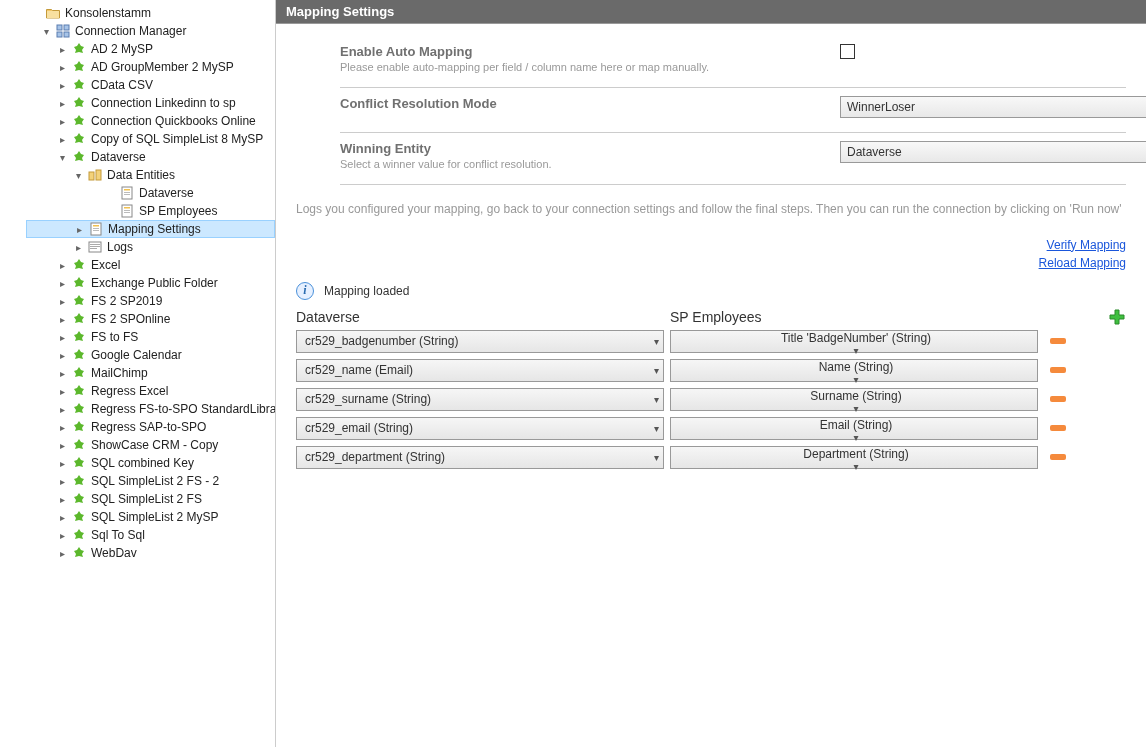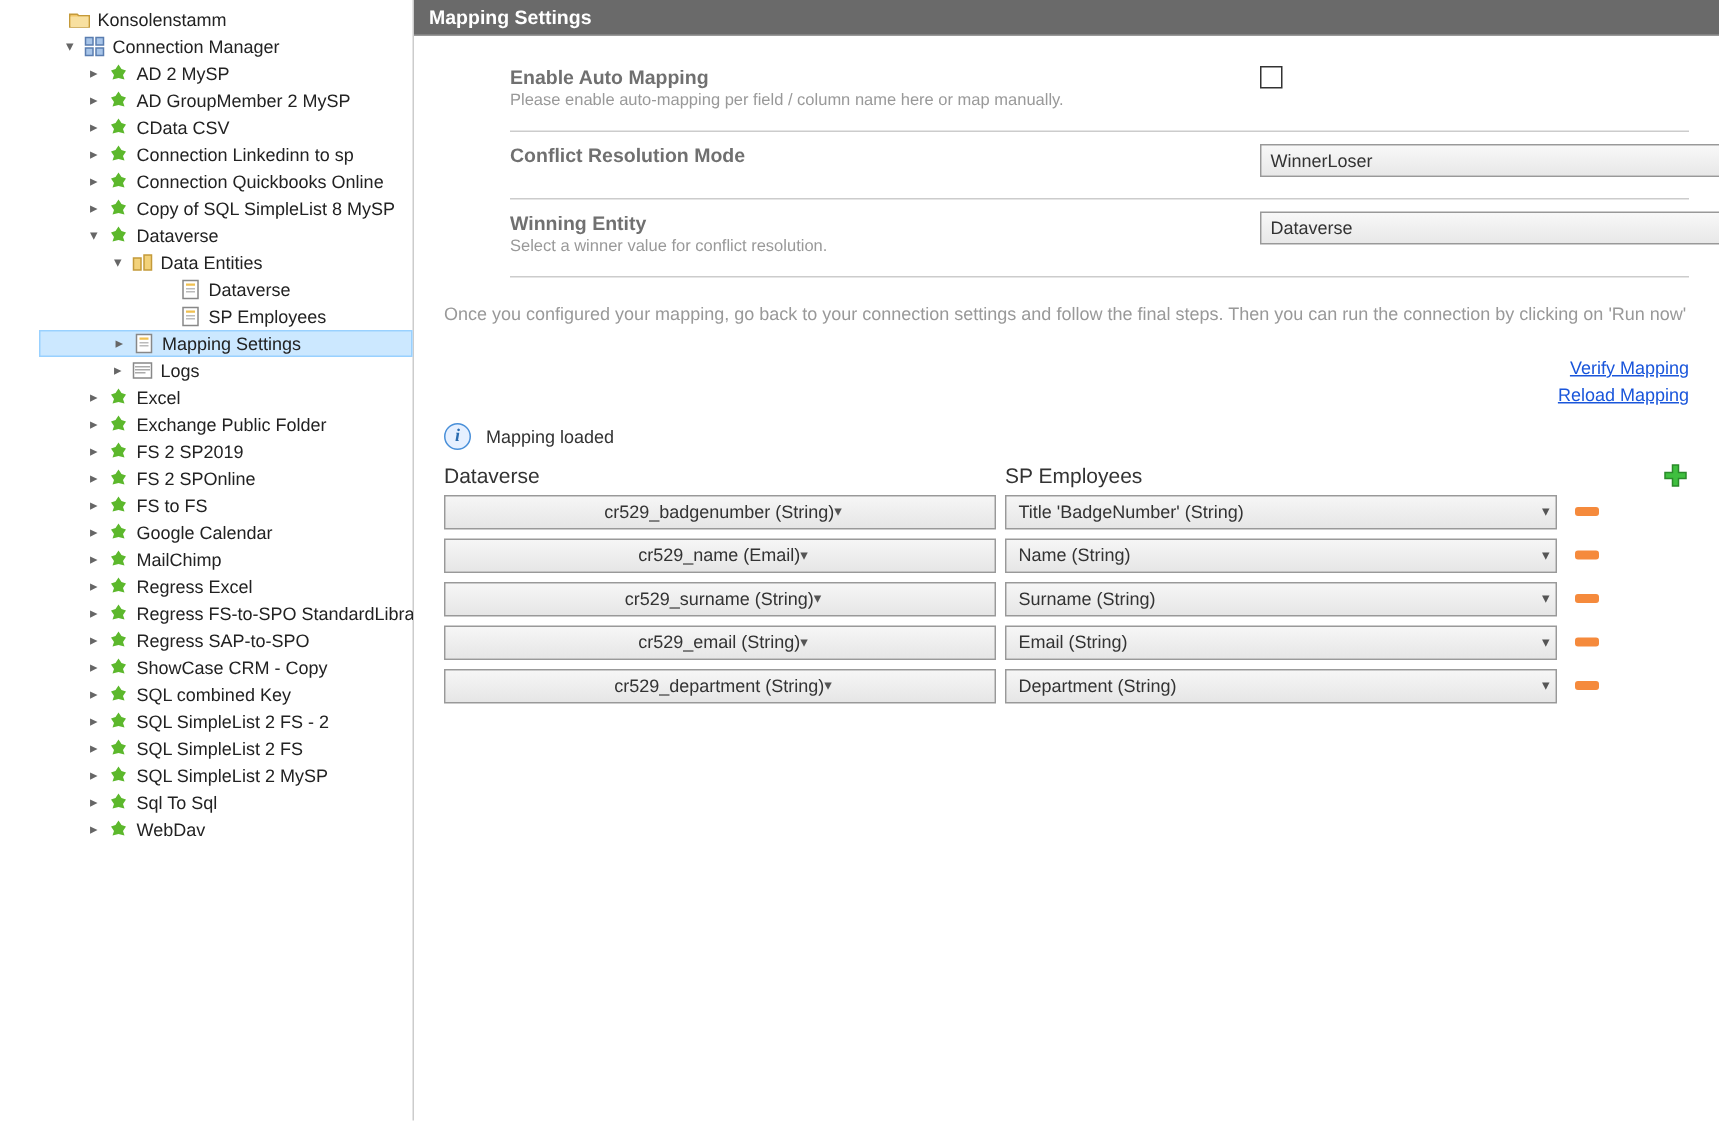--- a/index.html
+++ b/index.html
@@ -189,22 +189,22 @@
   .map-select {
     height: 23px;
     border: 1px solid #999;
     background: linear-gradient(#f6f6f6,#e6e6e6);
     display: flex;
     align-items: center;
     justify-content: space-between;
     padding: 0 4px 0 8px;
     font-size: 12px;
   }
-  .map-select.left { width: 368px; justify-content: center; }
-  .map-select.right { width: 368px; }
+  .map-select.left { width: 368px; }
+  .map-select.right { width: 368px; flex-direction: column; }
   .map-select .chev { font-size: 10px; color: #555; }
   .delete-btn {
     width: 20px; height: 14px;
     display: flex; align-items: center; justify-content: center;
     margin-left: 4px;
   }
   .delete-btn .bar {
     width: 16px; height: 6px; background: #f58a3c; border-radius: 2px;
   }
 </style>
@@ -555,21 +555,21 @@
         <div class="desc">Select a winner value for conflict resolution.</div>
       </div>
       <div class="setting-control">
         <div class="dropdown">
           <span>Dataverse</span>
           <span class="chev">▾</span>
         </div>
       </div>
     </div>
 
-    <div class="instruction">Once you configured your mapping, go back to your connection settings and follow the final steps. Then you can run the connection by clicking on 'Run now'</div>
+    <div class="instruction">Logs you configured your mapping, go back to your connection settings and follow the final steps. Then you can run the connection by clicking on 'Run now'</div>
 
     <div class="links">
       <a>Verify Mapping</a>
       <a>Reload Mapping</a>
     </div>
 
     <div class="status-row">
       <div class="info-icon">i</div>
       <span>Mapping loaded</span>
     </div>

